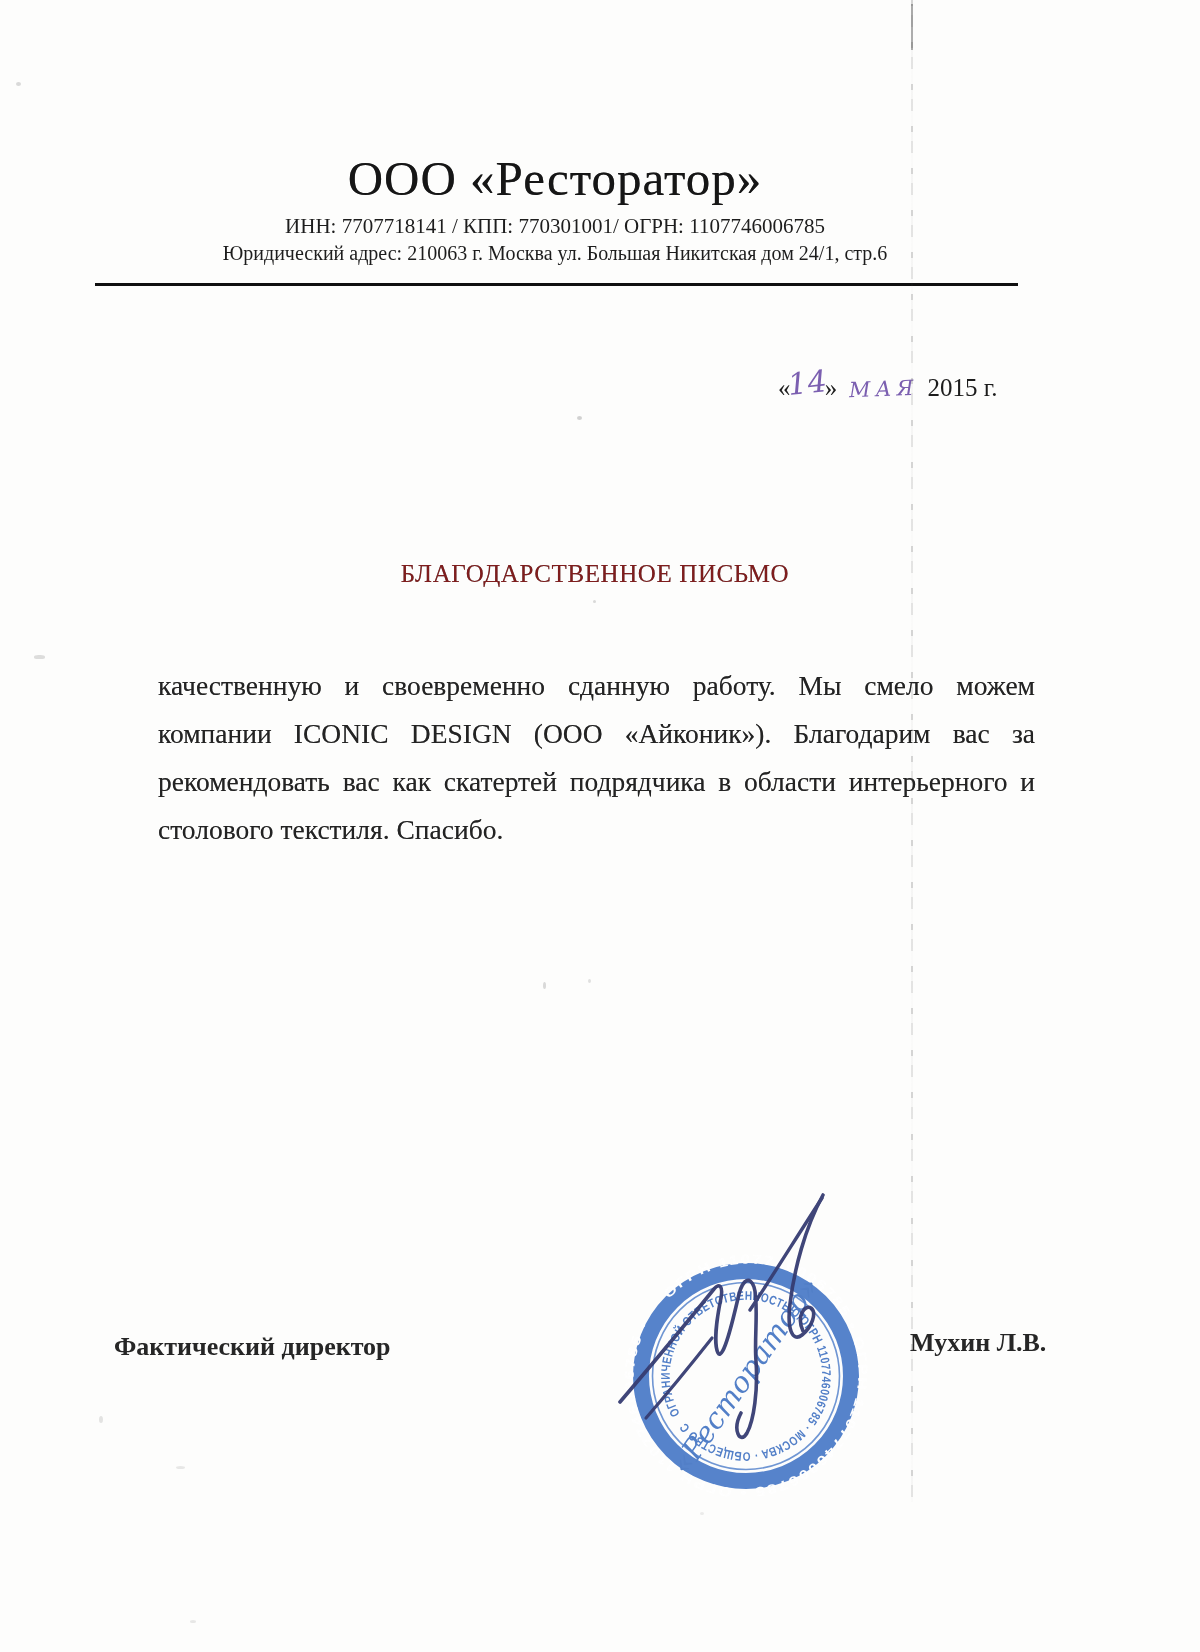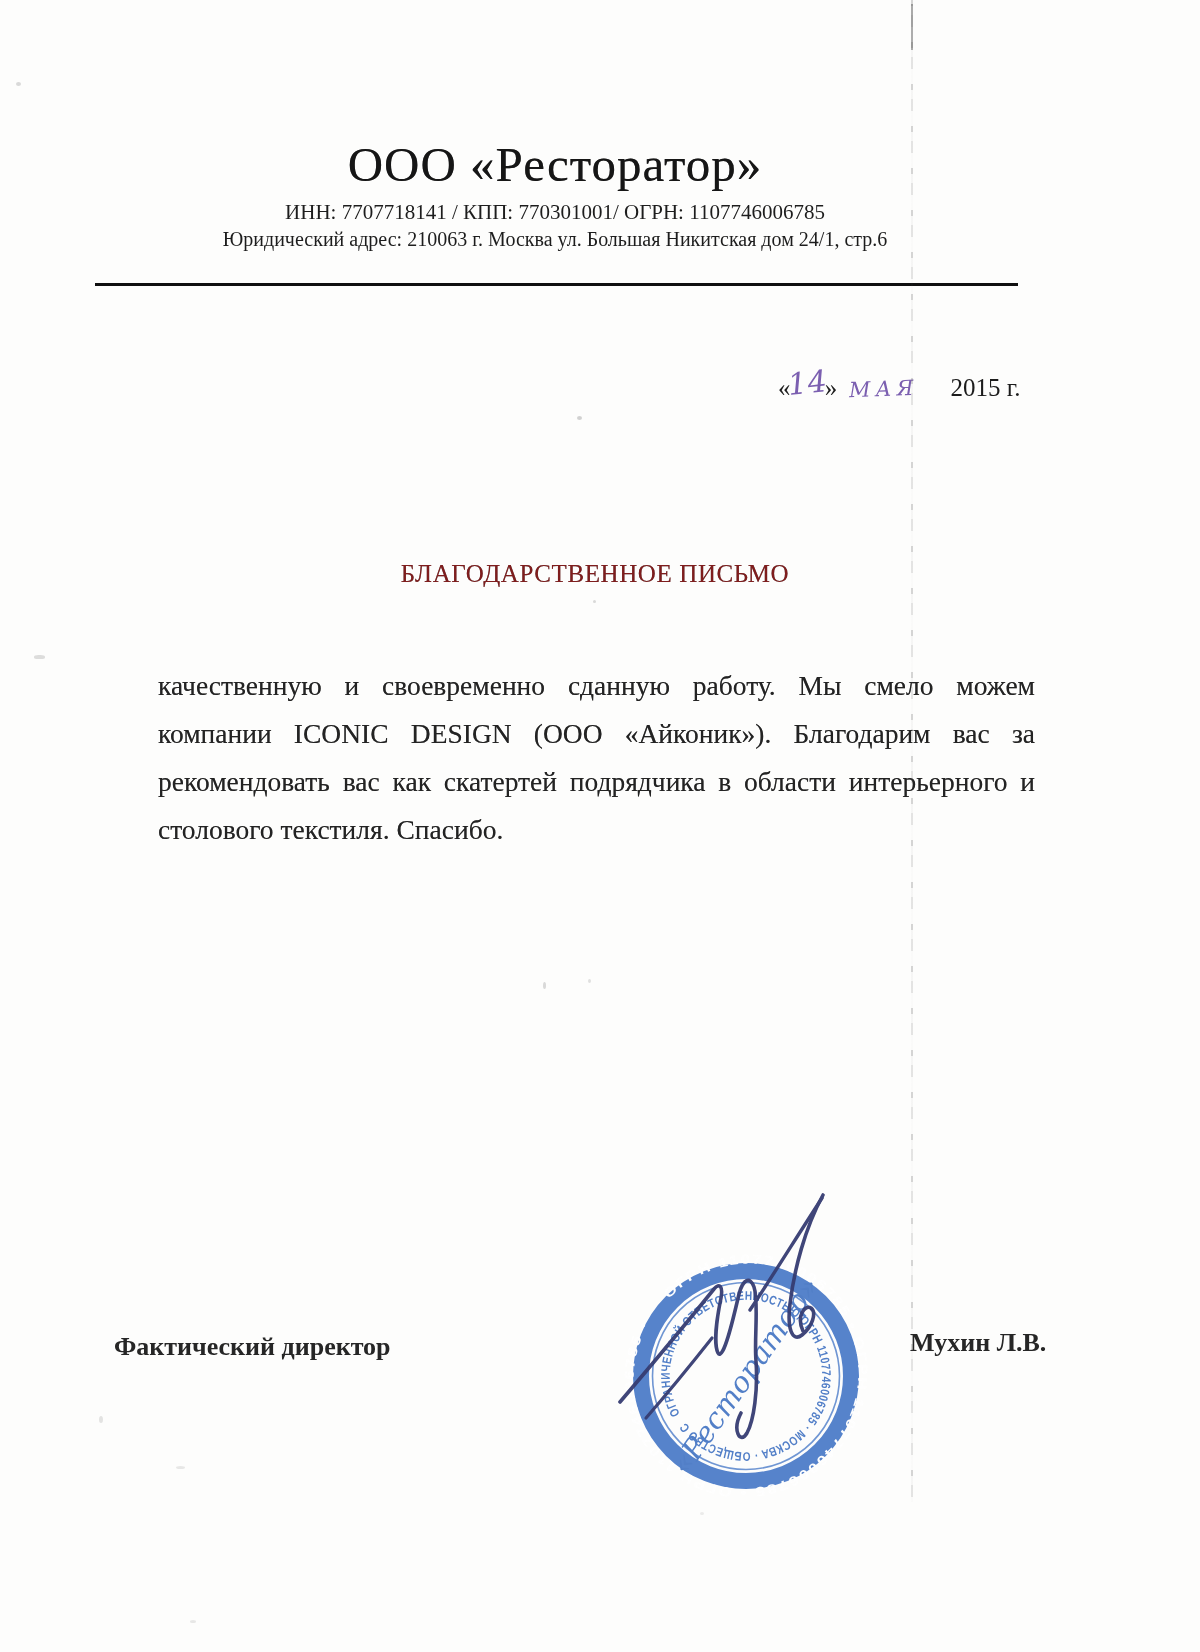--- a/index.html
+++ b/index.html
@@ -2,34 +2,34 @@
 <html><head>
 <meta charset="utf-8">
 <style>
   html,body { margin:0; padding:0; background:#e8e8e8; }
   .page {
     position:relative; width:1200px; height:1652px; margin:0 auto;
     background:#fdfdfc; overflow:hidden;
     font-family:"Liberation Serif", serif; color:#1c1c1c;
   }
   
-  .letterhead { position:absolute; left:0; top:136px; width:1110px; text-align:center; }
+  .letterhead { position:absolute; left:0; top:150px; width:1110px; text-align:center; }
   .company-name {
     font-size:49px; letter-spacing:1px; color:#161616;
     text-shadow:0 0 .5px rgba(0,0,0,.6);
   }
   .requisites { font-size:21px; margin-top:7px; color:#1d1d1d; }
   .addr { font-size:20px; margin-top:3px; color:#1d1d1d; }
   .head-rule { position:absolute; left:95px; top:283px; width:923px; height:3px; background:#101010; }
   
   .date-line { position:absolute; left:778px; top:368px; width:245px; font-size:25px; white-space:nowrap; }
   .hand { color:#7b5fb0; font-family:"DejaVu Serif", serif; }
   .hand-day { display:inline-block; font-size:30px; transform:rotate(-6deg) translateY(-3px); font-style:italic; letter-spacing:1px; margin:0 -3px; }
   .hand-month { display:inline-block; font-size:21px; letter-spacing:5px; transform:rotate(-2deg); margin-left:12px; font-style:italic; }
-  .date-year { margin-left:32px; }
+  .date-year { margin-left:9px; }
   
   .doc-title { position:absolute; left:0; top:560px; width:1190px; text-align:center;
     font-size:25px; letter-spacing:.6px; color:#7f1d1d; text-shadow:0 0 .4px rgba(0,0,0,.5); }
   
   .body-text { position:absolute; left:158px; top:662px; width:877px;
     font-size:27.5px; color:#232323; text-shadow:0 0 .5px rgba(0,0,0,.45); }
   .body-line { line-height:48px; height:48px; text-align:justify; text-align-last:justify; white-space:normal; }
   .body-line.first { text-indent:64px; }
   .body-line.last { text-align:left; text-align-last:left; }
   

